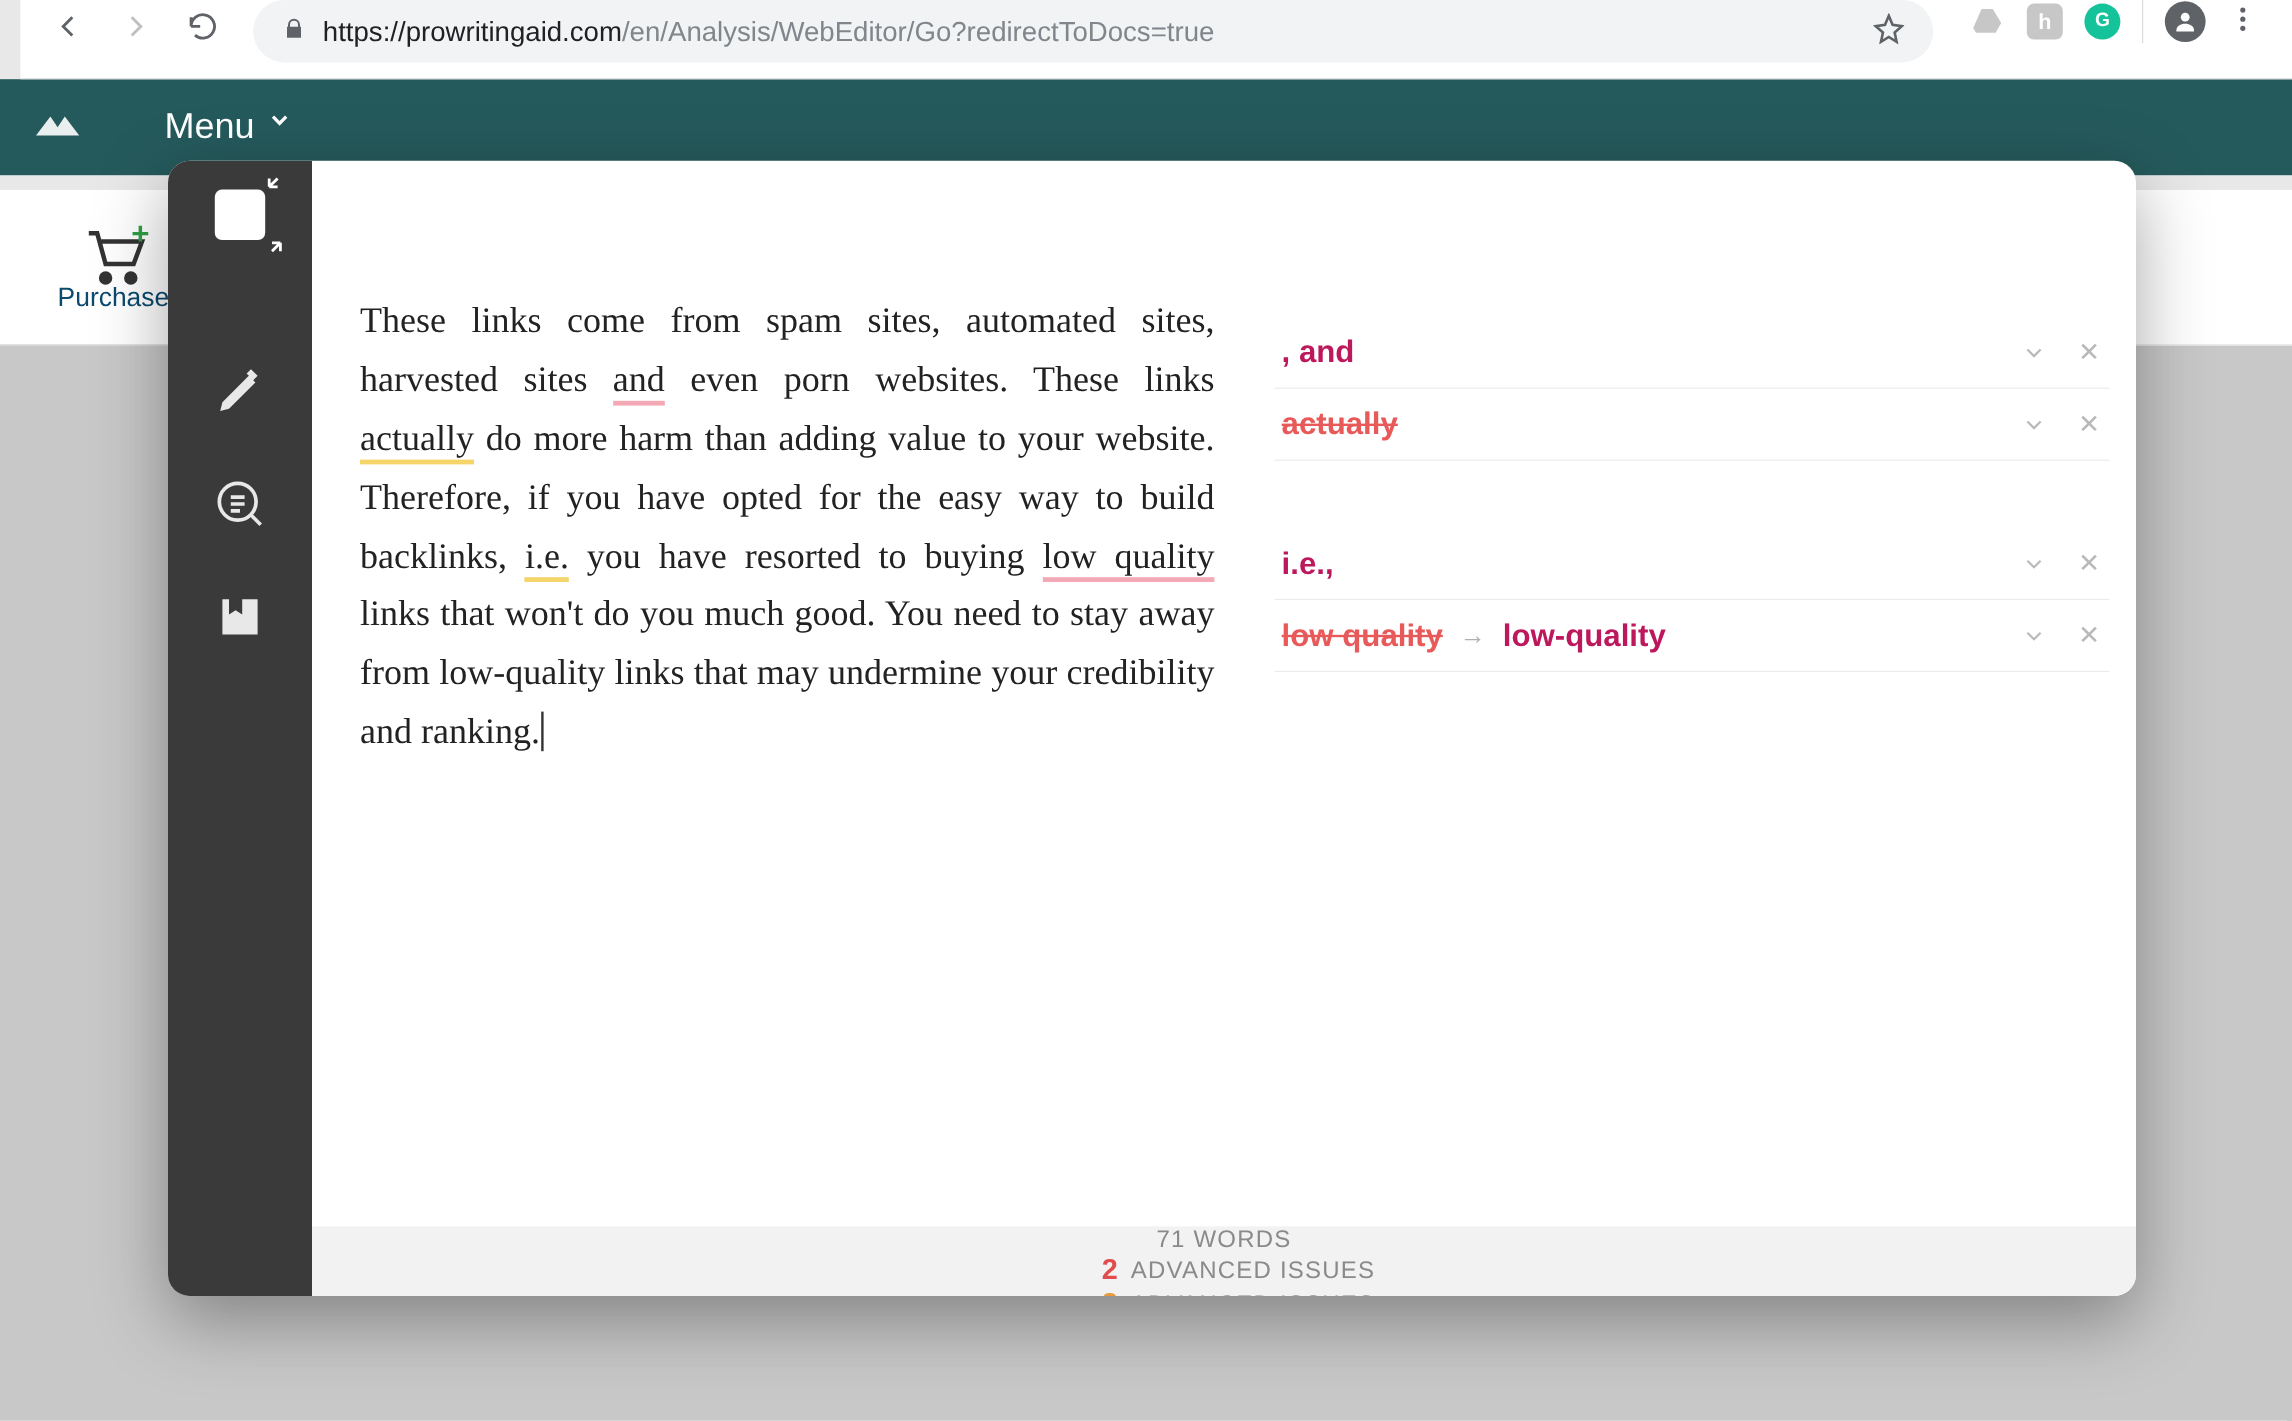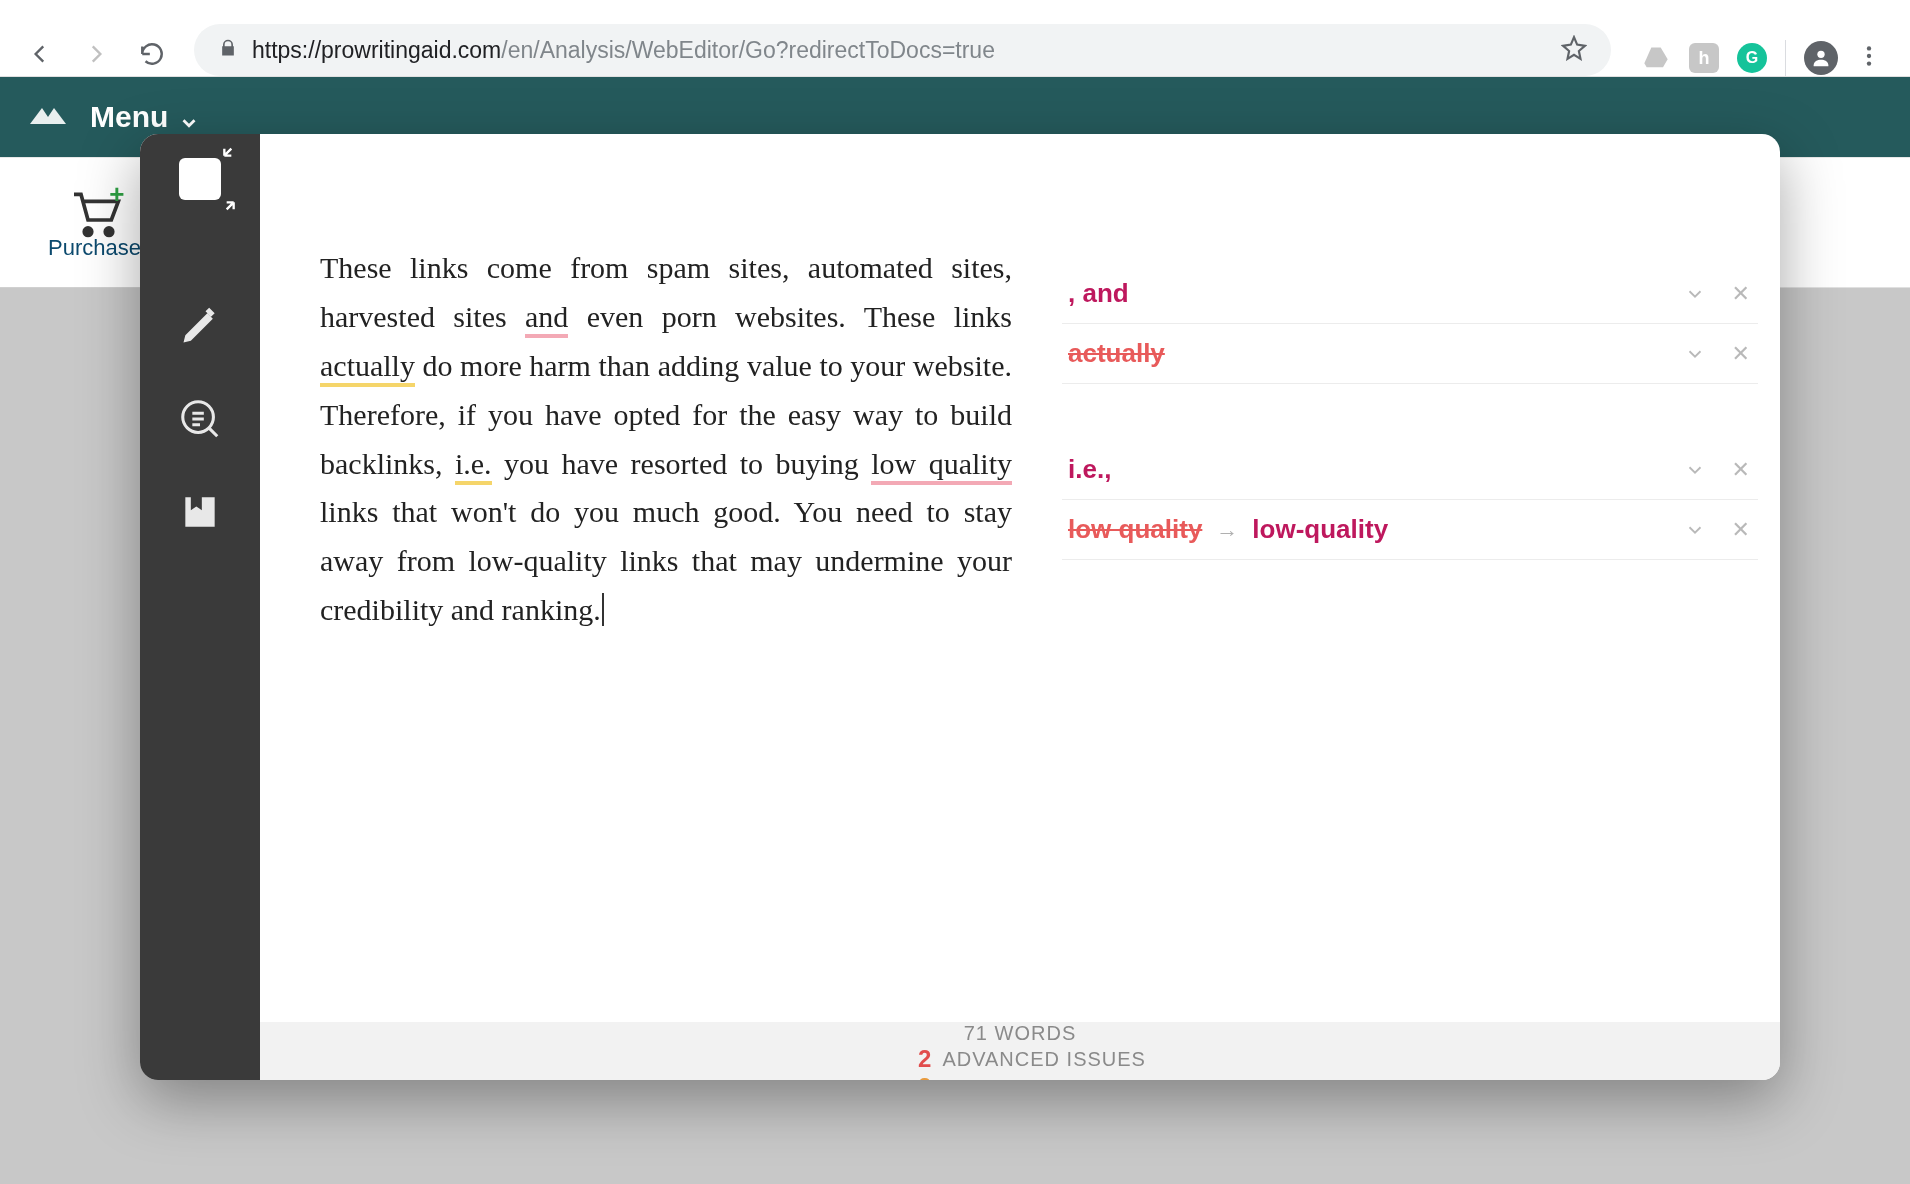--- a/index.html
+++ b/index.html
@@ -7,29 +7,30 @@
     font-family: -apple-system, BlinkMacSystemFont, "Segoe UI", Arial, sans-serif;
     background: #e8e8e8;
     width: 1910px;
     height: 1184px;
     overflow: hidden;
     position: relative;
   }
 
   
   .browser-bar {
-    height: 77px;
+    height: 66px;
     background: #fff;
     display: flex;
-    align-items: flex-end;
+    align-items: flex-start;
     padding: 0 18px;
     border-bottom: 1px solid #e0e0e0;
     gap: 12px;
     position: relative;
     z-index: 10;
+    margin-left: 17px;
   }
   .nav-btn {
     width: 44px; height: 44px;
     display: flex; align-items: center; justify-content: center;
     color: #5f6368; cursor: pointer;
     border-radius: 50%;
   }
   .nav-btn.disabled { color: #c0c0c0; cursor: default; }
   .nav-btn svg { width: 26px; height: 26px; }
   .url-bar {
@@ -64,21 +65,21 @@
     background: #255a5c;
     display: flex;
     align-items: center;
     color: #fff;
     padding: 0 28px;
     gap: 22px;
     position: relative;
     z-index: 2;
   }
   .app-logo { width: 40px; height: 30px; }
-  .menu-btn { display:flex; align-items:flex-end; gap:10px; font-size: 30px; font-weight: 700; cursor:pointer; }
+  .menu-btn { display:flex; align-items:flex-start; gap:10px; font-size: 30px; font-weight: 400; cursor:pointer;margin-left:47px; }
   .menu-btn .chev { width:22px; height:22px; }
   .header-center { margin-left: auto; display:flex; align-items:center; gap:50px; }
   .header-item { display:flex; align-items:center; gap:12px; font-size: 28px; cursor:pointer; }
   .header-item .chev { width:22px; height:22px; }
 
   
   .purchase-strip {
     position: absolute;
     left: 0; top: 158px;
     width: 190px;
@@ -138,21 +139,21 @@
   }
   .collapse-arrows.bot { top:auto; bottom:-14px; right:-22px; transform:rotate(180deg); }
   .sb-icon { color:#e8e8e8; cursor:pointer; position:relative; }
   .sb-icon svg { width:44px; height:44px; }
   .sb-icon.mag svg { width:46px; height:46px; }
 
   .editor-main { flex:1; display:flex; flex-direction:column; }
   .editor-body { flex:1; display:flex; }
   .text-pane {
     width: 790px;
-    padding: 110px 38px 20px 60px;
+    padding: 110px 38px 20px 40px;
   }
   .doc-text {
     font-family: Georgia, "Times New Roman", serif;
     font-size: 30px;
     line-height: 1.63;
     color: #222;
     text-align: justify;
   }
   .ul-pink { border-bottom: 4px solid #f3a9b5; padding-bottom:1px; }
   .ul-yellow { border-bottom: 4px solid #f5d56a; padding-bottom:1px; }

